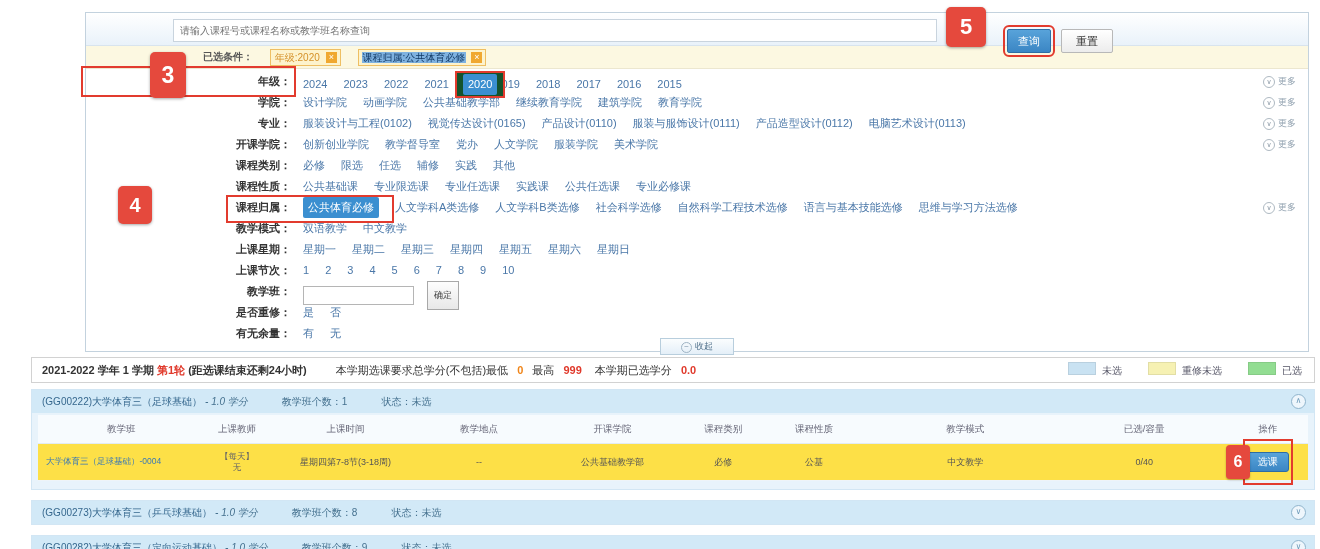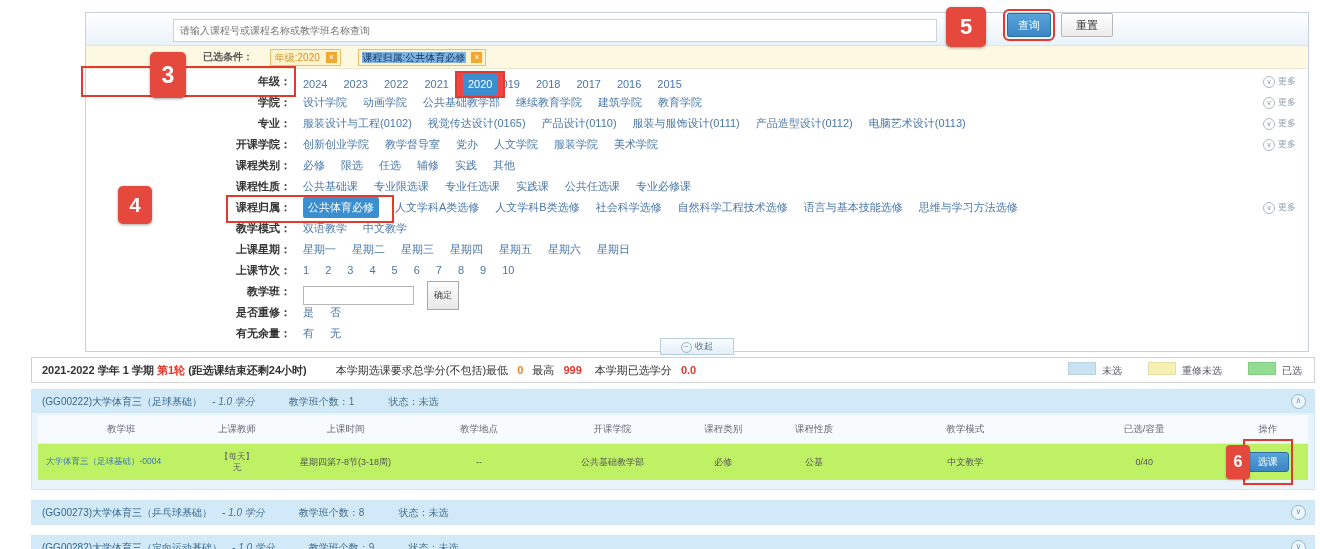--- a/index.html
+++ b/index.html
@@ -6,21 +6,21 @@
     font-family:"Liberation Sans","DejaVu Sans",sans-serif;}
   body{position:relative;font-size:11px;color:#333;}
 
   
   #filter-panel{position:absolute;left:85px;top:12px;width:1224px;height:340px;
     border:1px solid #c3d2de;background:#fff;box-sizing:border-box;}
   .search-row{height:32px;background:linear-gradient(#ffffff,#e9f2fa);
     border-bottom:1px solid #d8e4ee;position:relative;}
   #search-input{position:absolute;left:87px;top:6px;width:764px;height:23px;border:1px solid #c9d4de;
     font-size:10px;padding:4px 6px;color:#888;box-sizing:border-box;font-family:inherit;}
-  .btn{position:absolute;top:0;height:24px;font-size:11px;cursor:pointer;border-radius:2px;
+  .btn{position:absolute;top:16px;height:24px;font-size:11px;cursor:pointer;border-radius:2px;
     font-family:inherit;}
   #query-btn{left:921px;width:44px;background:linear-gradient(#58a3da,#3b86c4);
     border:1px solid #2e6da4;color:#fff;}
   #reset-btn{left:975px;width:52px;background:linear-gradient(#ffffff,#ececec);
     border:1px solid #b8b8b8;color:#333;}
   .boxed-red{outline:2px solid #e23b2e;outline-offset:2px;}
 
   .cond-row{height:22px;background:#fcf8e1;border-bottom:1px solid #ece7cf;line-height:22px;
     padding-left:117px;font-size:10px;white-space:nowrap;}
   .cond-label{font-weight:bold;color:#555;}
@@ -32,21 +32,21 @@
     text-align:center;margin-left:5px;font-size:9px;vertical-align:1px;cursor:pointer;}
 
   #filter-rows{padding-top:2px;}
   .filter-row{height:21px;line-height:21px;position:relative;font-size:11px;white-space:nowrap;}
   .f-label{display:inline-block;width:205px;text-align:right;color:#333;font-weight:bold;
     vertical-align:top;}
   .f-label.boxed{outline:2px solid #e23b2e;outline-offset:3px;}
   .f-opts{display:inline-block;margin-left:12px;}
   .opt{display:inline-block;margin-right:16px;color:#4a77a8;cursor:pointer;}
   .opt.sel{background:#3b8fd0;color:#fff;padding:0 5px;border-radius:2px;}
-  .red-chip-wrap{display:inline-block;border:2px solid #e23b2e;background:#ef4444;padding:1px 6px;
+  .red-chip-wrap{display:inline-block;border:2px solid #e23b2e;background:#14532d;padding:1px 6px;
     margin:0 -10px;position:relative;z-index:4;}
   .red-chip-wrap .opt{margin:0;}
   .row-redrect{position:absolute;left:140px;top:-2px;width:164px;height:24px;
     border:2px solid #e23b2e;pointer-events:none;z-index:5;}
   .more{position:absolute;right:12px;top:0;color:#93a3b1;font-size:9px;cursor:pointer;}
   .more-ico{display:inline-block;width:10px;height:10px;line-height:9px;border:1px solid #aeb9c2;
     border-radius:50%;font-size:7px;text-align:center;margin-right:3px;color:#8a98a5;}
   .cls-input{width:105px;height:15px;border:1px solid #b5b5b5;font-size:10px;vertical-align:middle;}
   .confirm-btn{margin-left:13px;font-size:9px;height:29px;padding:0 6px;vertical-align:middle;
     background:linear-gradient(#fdfdfd,#e8e8e8);border:1px solid #a8a8a8;color:#444;cursor:pointer;
@@ -80,27 +80,27 @@
   .lg-item{margin-left:26px;color:#556;font-size:10px;}
   .sw{display:inline-block;width:26px;height:11px;margin-right:6px;vertical-align:-1px;
     border:1px solid rgba(0,0,0,.08);}
 
   
   #sections{position:absolute;left:31px;top:389px;width:1284px;}
   .section{margin-bottom:10px;background:#e8f3fb;border:1px solid #d2e6f4;box-sizing:border-box;}
   .band{height:23px;line-height:23px;background:#d2e9f7;font-size:10px;color:#45718f;
     padding:0 10px;position:relative;white-space:nowrap;}
   .ttl{color:#36688e;}
-  .crd{font-style:italic;margin-right:34px;margin-left:10px;}
+  .crd{font-style:italic;margin-right:34px;margin-left:3px;}
   .cnt{margin-right:34px;}
   .chev{position:absolute;right:8px;top:4px;width:13px;height:13px;border:1px solid #8fb4cc;
     border-radius:50%;color:#6f9cba;font-size:8px;line-height:12px;text-align:center;
     background:#eef6fc;cursor:pointer;}
   .tablewrap{padding:2px 6px 8px 6px;}
-  table{width:100%;border-collapse:collapse;table-layout:fixed;background:#bef264;font-size:9px;
+  table{width:100%;border-collapse:collapse;table-layout:fixed;background:#fde047;font-size:9px;
     color:#555;}
   thead th{height:26px;font-weight:normal;color:#667;font-size:9.5px;background:#f7fbfe;
     border-bottom:1px solid #e2ecf3;}
   tbody td{height:34px;text-align:center;border-bottom:1px solid #eef4f8;}
   td.t-name{text-align:left;padding-left:8px;font-size:8.5px;}
   .class-link{color:#3a78b5;cursor:pointer;}
   .teach{line-height:1.25;font-size:8.5px;color:#666;}
   .op-cell{position:relative;}
   .sel-btn{background:linear-gradient(#58a3da,#3b86c4);color:#fff;border:1px solid #2e6da4;
     border-radius:3px;font-size:10px;padding:2px 10px;cursor:pointer;font-family:inherit;}

